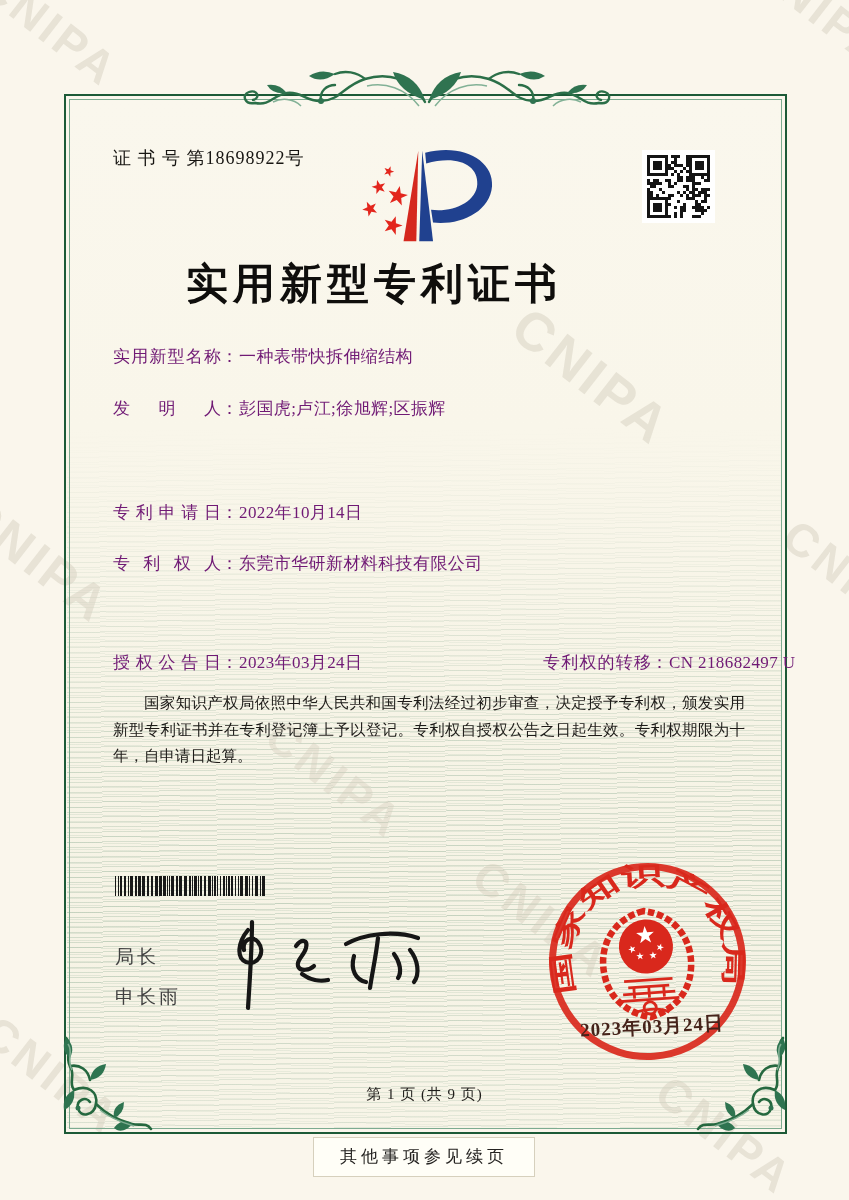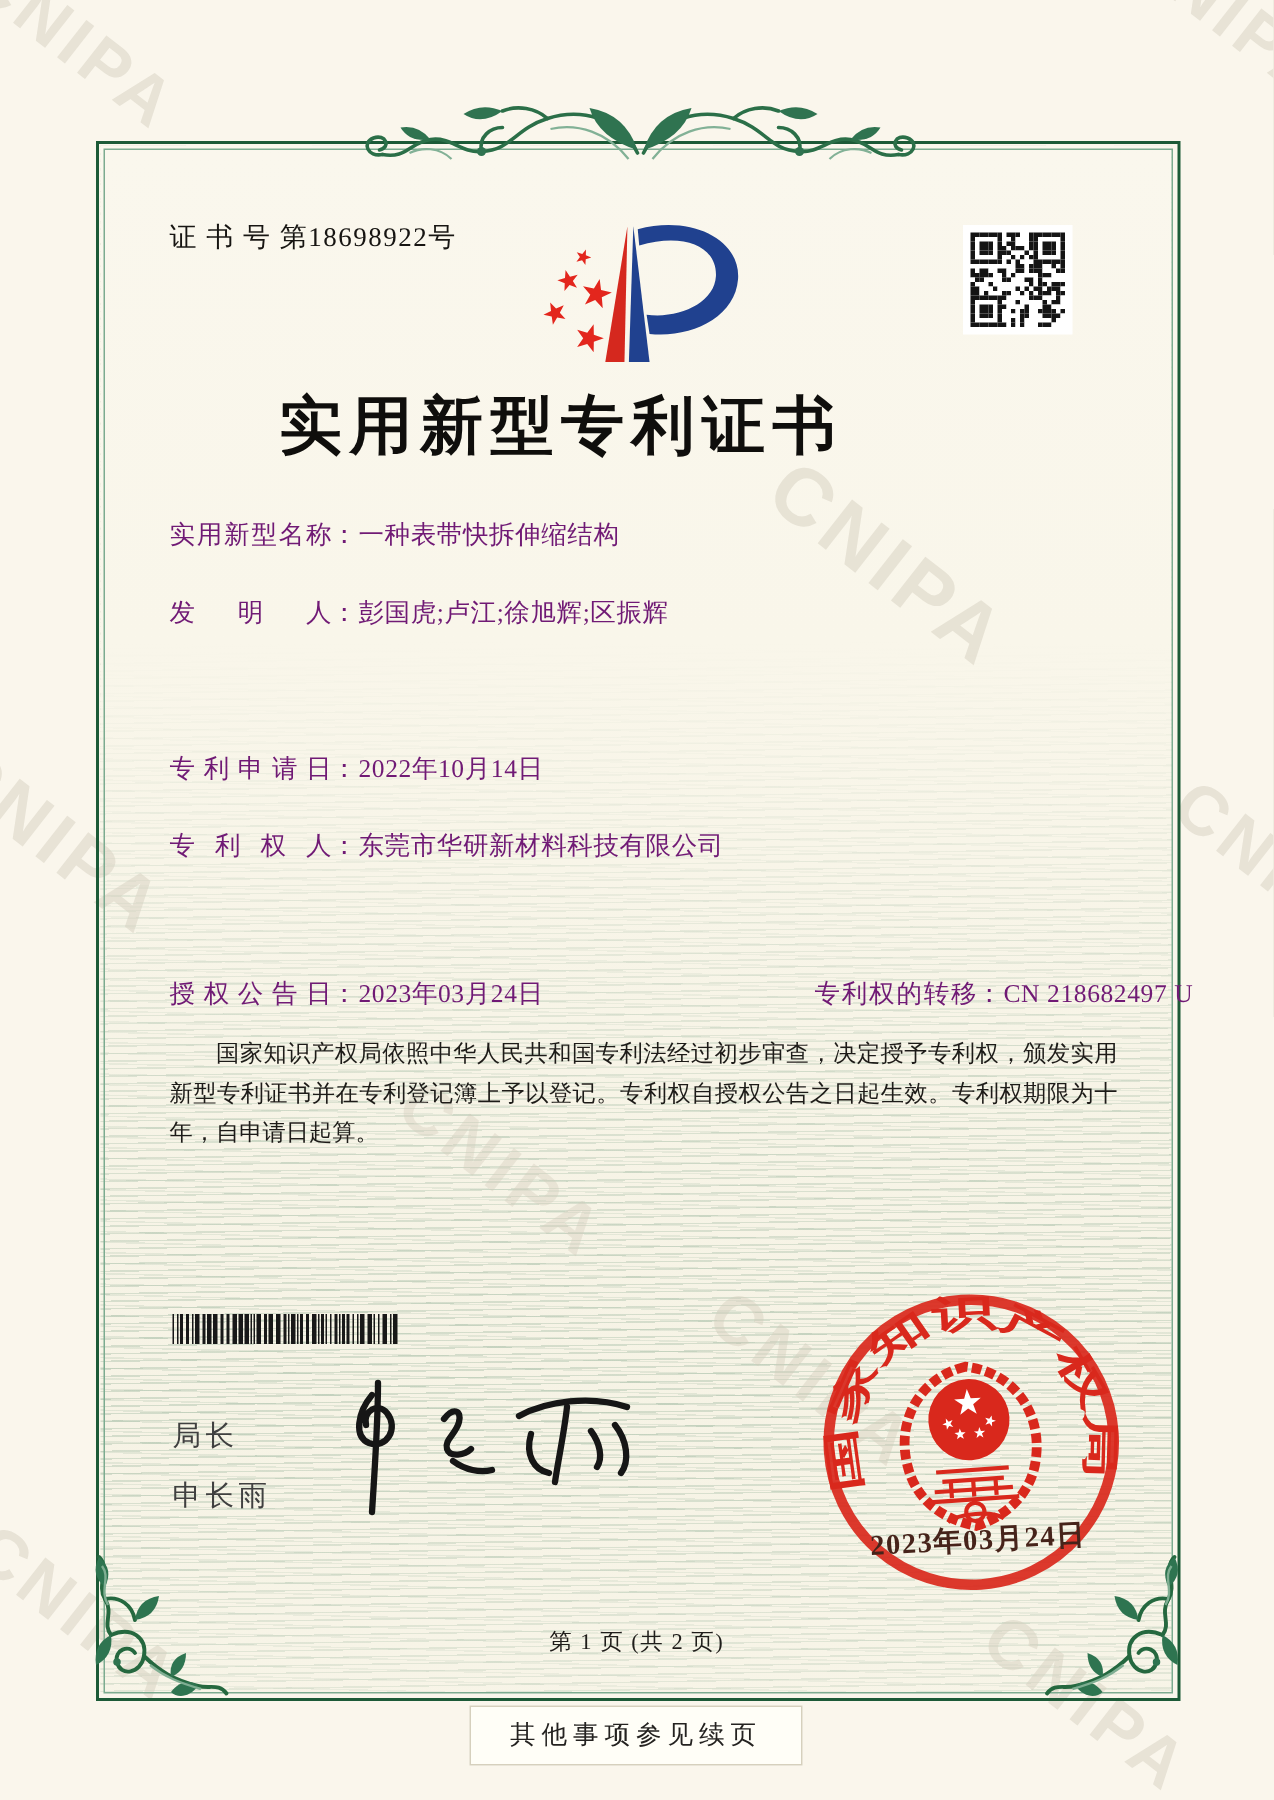--- a/index.html
+++ b/index.html
@@ -662,17 +662,17 @@
             <path d="M32 92 H88"></path>
           <path d="M44 85 V97 M60 85 V97 M76 85 V97"></path>
             <path d="M28 99 H92"></path>
           <circle cx="60" cy="108" r="6.5"></circle>
           <path d="M40 114 C48 108 72 108 80 114"></path>
         </g>
       </svg>
       <div class="seal-date">2023年03月24日</div>
     </div>
 
-    <div class="page-info">第 1 页 (共 2 页)</div>
+    <div class="page-info">第 1 页 (共 9 页)</div>
     <div class="cont-box">其他事项参见续页</div>
 
   </div>
 </div>
 
 </body></html>

